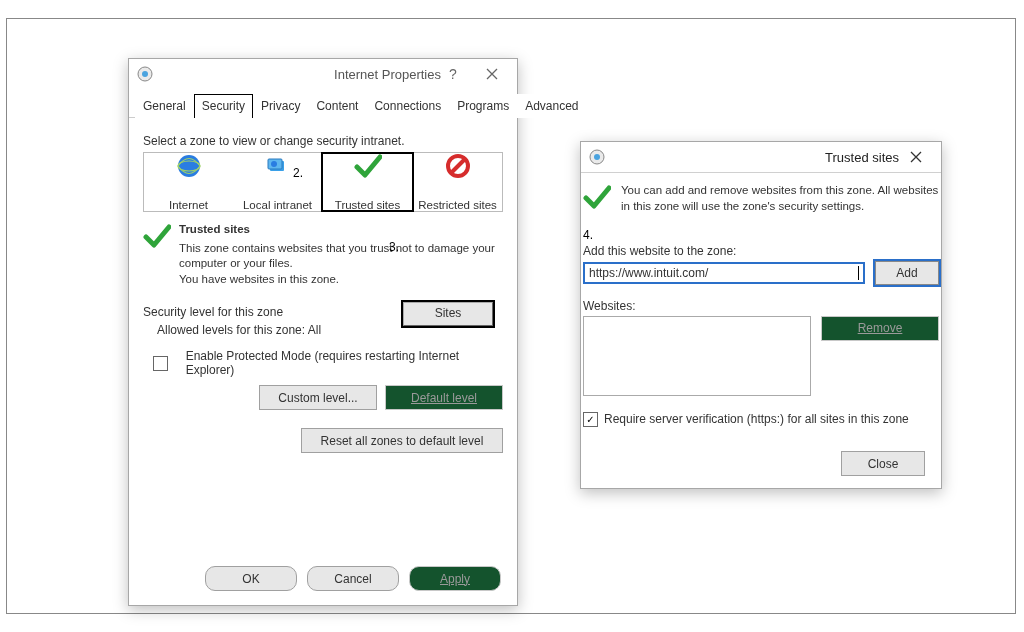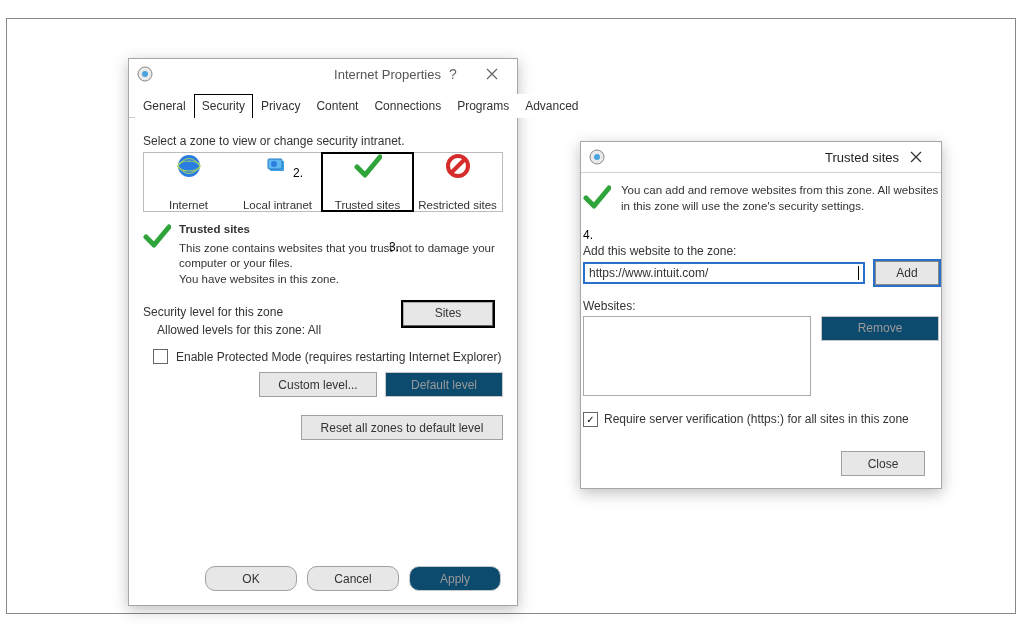--- a/index.html
+++ b/index.html
@@ -158,41 +158,41 @@
     position:absolute;
     left:-3px; top:30px;
     width:20px;height:10px;
     background:#0a64c8;
   }
   .level-text{font-size:11.5px;line-height:1.35;}
   .level-text b{font-weight:600;}
   .chkline{
     margin:12px 14px 0 24px;
     font-size:12px;
-    display:flex;align-items:center;gap:8px;
+    display:flex;align-items:center;gap:18px;
   }
   .chkbox{
     width:13px;height:13px;border:1px solid #666;background:#fff;
     display:inline-flex;align-items:center;justify-content:center;
     font-size:10px;color:#000;
   }
   .btnrow{
     margin:8px 14px 0;
     display:flex;justify-content:flex-end;gap:8px;
   }
   .winbtn{
     min-width:96px;height:23px;
     background:#e7e7e7;
     border:1px solid #a0a0a0;
     font-size:12px;
     display:flex;align-items:center;justify-content:center;
     padding:0 10px;
     cursor:default;
   }
-  .winbtn.disabled{color:#9a9a9a;border-color:#c8c8c8;background:#0c4a6e;}
+  .winbtn.disabled{color:#9a9a9a;border-color:#c8c8c8;background:#14532d;text-decoration:underline;}
   .footer-btns{
     position:absolute;
     bottom:14px;right:16px;
     display:flex;gap:10px;
   }
   .footer-btns .winbtn{min-width:70px;border-radius:10px;}
 
   
   #tsdlg { left:580px; top:141px; width:362px; height:348px; }
   #tsdlg .titlebar{border-bottom:1px solid #d0d0d0;color:#222;}

